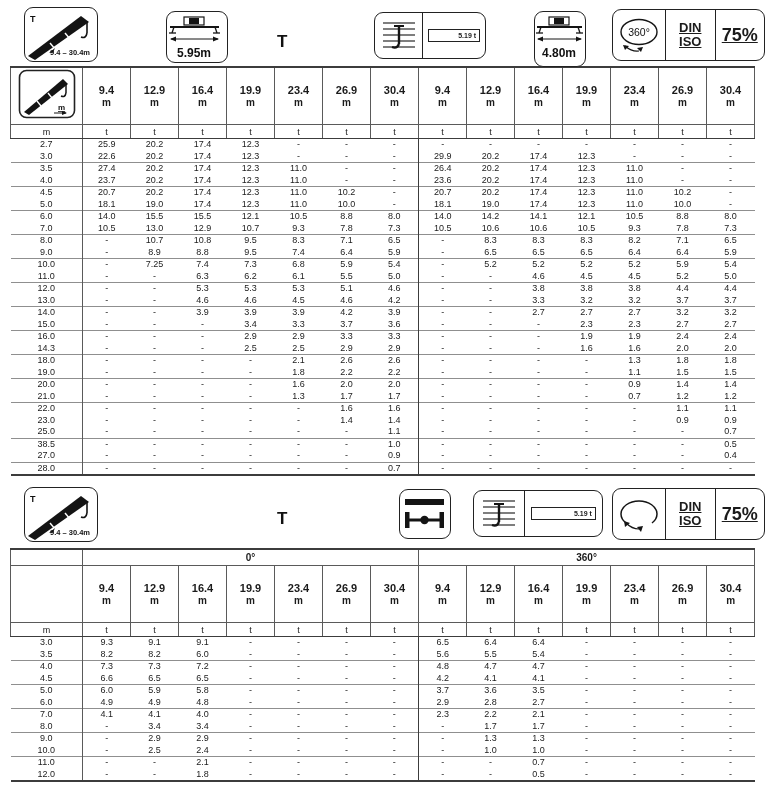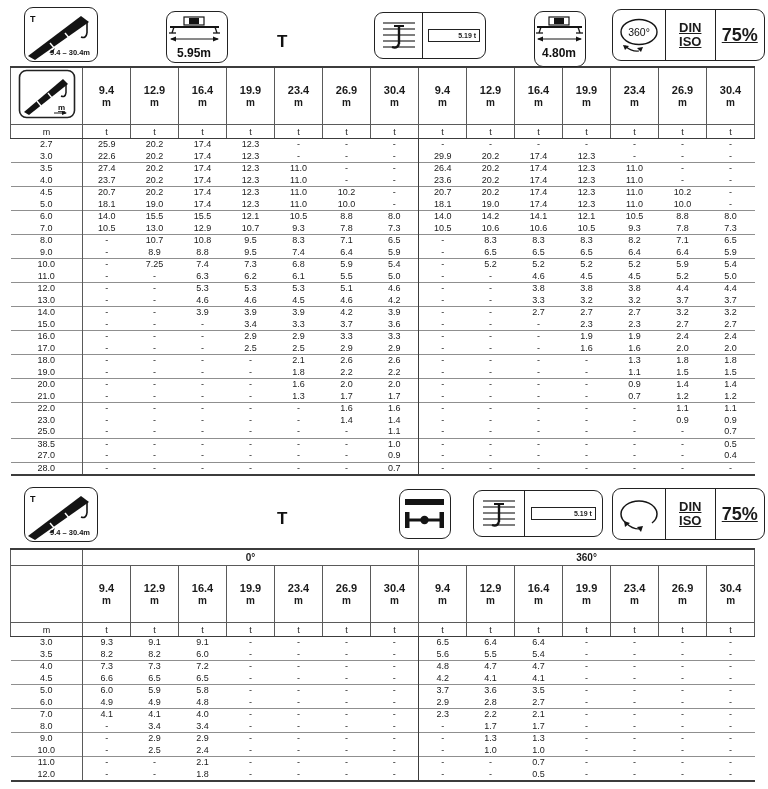--- a/index.html
+++ b/index.html
@@ -514,21 +514,21 @@
         <td>3.3</td>
         <td class="mid">-</td>
         <td>-</td>
         <td>-</td>
         <td>1.9</td>
         <td>1.9</td>
         <td>2.4</td>
         <td>2.4</td>
       </tr>
       <tr>
-        <td class="rh">17.0</td>
+        <td class="rh">14.3</td>
         <td>-</td>
         <td>-</td>
         <td>-</td>
         <td>2.5</td>
         <td>2.5</td>
         <td>2.9</td>
         <td>2.9</td>
         <td class="mid">-</td>
         <td>-</td>
         <td>-</td>

